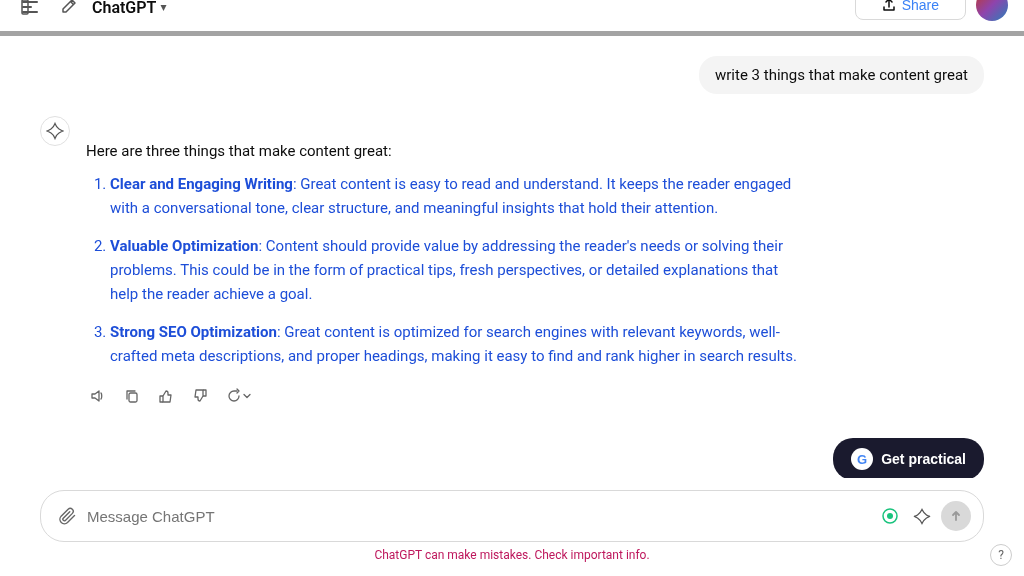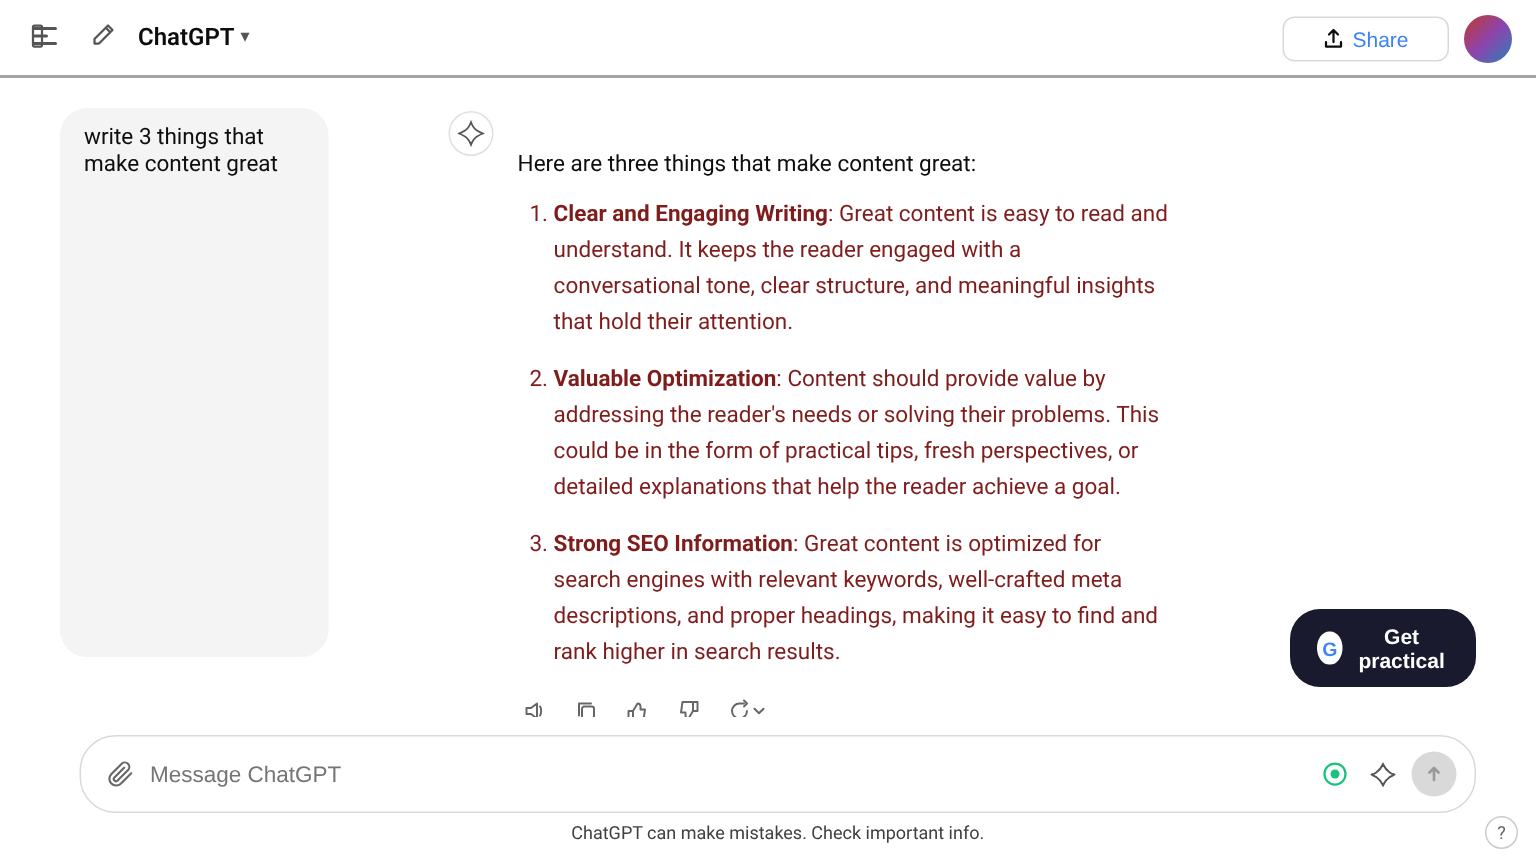--- a/index.html
+++ b/index.html
@@ -11,25 +11,25 @@
       height: 576px;
       width: 1024px;
       overflow: hidden;
       display: flex;
       flex-direction: column;
     }
 
     
     .header {
       display: flex;
-      align-items: flex-start;
+      align-items: flex-end;
       justify-content: space-between;
       padding: 10px 16px;
-      border-bottom: 2px solid #a3a3a3;
-      height: 52px;
+      border-bottom: 5px solid #a3a3a3;
+      height: 36px;
       flex-shrink: 0;
     }
     .header-left {
       display: flex;
       align-items: center;
       gap: 10px;
     }
     .header-icon-btn {
       background: none;
       border: none;
@@ -82,21 +82,21 @@
       cursor: pointer;
       overflow: hidden;
     }
 
     
     .main {
       flex: 1;
       overflow-y: auto;
       padding: 20px 0;
       display: flex;
-      flex-direction: row;
+      flex-direction: column;
     }
 
     
     .user-message-wrap {
       display: flex;
       justify-content: flex-end;
       padding: 0 40px 20px 40px;
     }
     .user-bubble {
       background: #f4f4f4;
@@ -138,21 +138,21 @@
     .response-list {
       list-style: decimal;
       padding-left: 24px;
       display: flex;
       flex-direction: column;
       gap: 14px;
     }
     .response-list li {
       font-size: 15px;
       line-height: 1.6;
-      color: #7f1d1d;
+      color: #1d4ed8;
     }
     .response-list li b {
       font-weight: 700;
     }
 
     
     .action-icons {
       display: flex;
       align-items: center;
       gap: 10px;
@@ -199,21 +199,21 @@
       display: flex;
       align-items: center;
       justify-content: center;
       font-size: 13px;
       font-weight: 800;
       color: #4285f4;
     }
 
     
     .input-area {
-      padding: 12px 40px 6px 53px;
+      padding: 12px 40px 6px 40px;
       flex-shrink: 0;
     }
     .input-box {
       display: flex;
       align-items: center;
       border: 1px solid #d9d9d9;
       border-radius: 24px;
       padding: 10px 12px 10px 16px;
       gap: 8px;
       background: #fff;
@@ -262,21 +262,21 @@
       cursor: pointer;
       display: flex;
       align-items: center;
       justify-content: center;
       color: #888;
       font-size: 14px;
     }
     .footer-note {
       text-align: center;
       font-size: 12px;
-      color: #404040;
+      color: #be185d;
       padding: 6px 0 8px;
     }
     .question-mark {
       position: fixed;
       bottom: 10px;
       right: 12px;
       width: 22px;
       height: 22px;
       border-radius: 50%;
       border: 1px solid #ccc;
@@ -345,21 +345,21 @@
     <div class="assistant-content">
       <p class="assistant-intro">Here are three things that make content great:</p>
       <ol class="response-list">
         <li>
           <b>Clear and Engaging Writing</b><span>: Great content is easy to read and understand. It keeps the reader engaged with a conversational tone, clear structure, and meaningful insights that hold their attention.</span>
         </li>
         <li>
           <b>Valuable Optimization</b><span>: Content should provide value by addressing the reader's needs or solving their problems. This could be in the form of practical tips, fresh perspectives, or detailed explanations that help the reader achieve a goal.</span>
         </li>
         <li>
-          <b>Strong SEO Information</b><span>: Great content is optimized for search engines with relevant keywords, well-crafted meta descriptions, and proper headings, making it easy to find and rank higher in search results.</span>
+          <b>Strong SEO Optimization</b><span>: Great content is optimized for search engines with relevant keywords, well-crafted meta descriptions, and proper headings, making it easy to find and rank higher in search results.</span>
         </li>
       </ol>
 
       <div class="action-icons">
         <button class="action-icon-btn" title="Read aloud">
           <svg width="16" height="16" viewBox="0 0 16 16" fill="none">
             <path d="M2 6h3l4-3v10l-4-3H2V6z" stroke="#666" stroke-width="1.3" fill="none" stroke-linejoin="round"></path>
             <path d="M11 5c1 1 1 5 0 6" stroke="#666" stroke-width="1.3" stroke-linecap="round"></path>
           </svg>
         </button>

